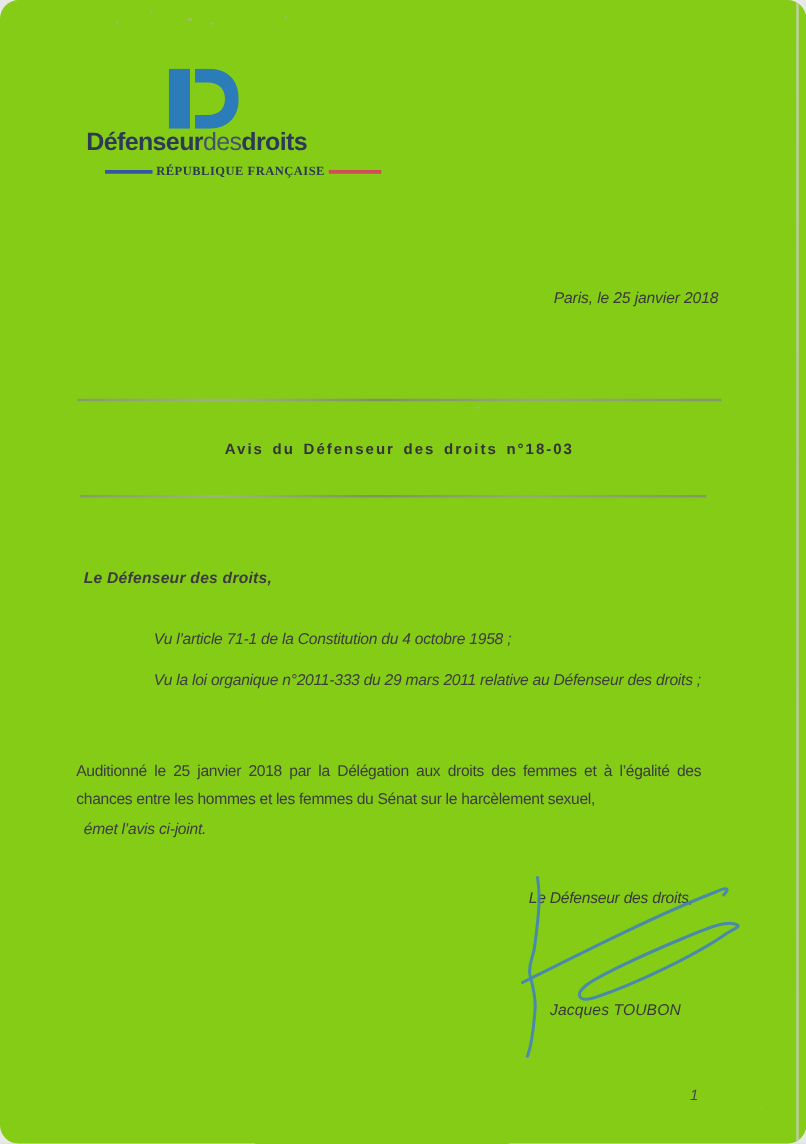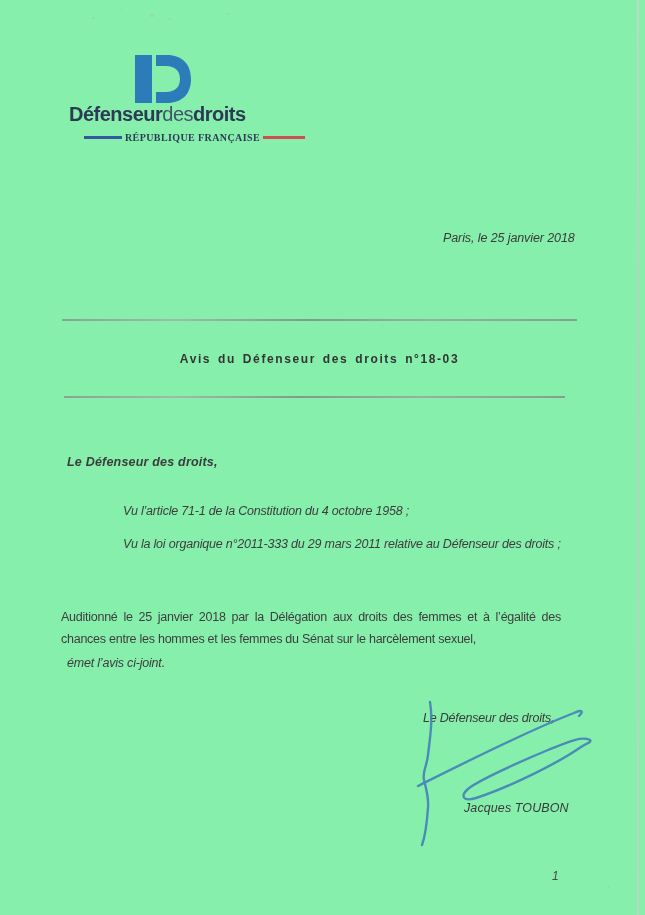--- a/index.html
+++ b/index.html
@@ -1,23 +1,24 @@
 <!DOCTYPE html>
 <html><head>
 <meta charset="utf-8">
 <style>
   html,body{margin:0;padding:0;background:#e8e8e8;}
   .page{
     position:relative;
     width:645px;height:915px;
     margin:0 auto;
-    background:#86efac;
+    background:#84cc16;
     font-family:"Liberation Sans", sans-serif;
     color:#3d3d3d;
     overflow:hidden;
+    border-radius:15px;
   }
   .txt{position:absolute;white-space:nowrap;font-style:italic;}
   
   .logo-d{position:absolute;left:135px;top:55px;}
   .wordmark{
     position:absolute;left:69px;top:103px;width:200px;
     font-size:20px;font-weight:bold;letter-spacing:-0.5px;
     color:#2d3a55;
   }
   .wordmark .light{font-weight:normal;color:#45526b;}
@@ -51,21 +52,21 @@
   .recital-2{top:537px;}
   .body-par{
     position:absolute;left:61px;top:606px;width:500px;
     font-size:12.5px;line-height:22px;letter-spacing:-0.25px;
     text-align:justify;color:#3d3d3d;
   }
   .closing-par{left:67px;top:656px;font-size:12.5px;letter-spacing:-0.2px;color:#3d3d3d;}
   
   .sig-intro{left:423px;top:711px;font-size:12.5px;letter-spacing:-0.2px;color:#3a3a3a;}
   .sig-svg{position:absolute;left:402px;top:698px;}
-  .sig-name{left:440px;top:801px;font-size:12.5px;letter-spacing:0.1px;color:#3a3a3a;margin-left:24px;}
+  .sig-name{left:440px;top:801px;font-size:12.5px;letter-spacing:0.1px;color:#3a3a3a;}
   .page-number{left:552px;top:869px;font-size:12px;color:#4a4a4a;}
   
   .edge-line{position:absolute;left:637px;top:0;width:2px;height:915px;
     background:linear-gradient(#d2d2d2,#c6c6c6 40%,#cecece);opacity:.75;}
   .speck{position:absolute;border-radius:50%;background:#b5b5b5;}
 </style>
 </head>
 <body>
 
 <div class="page">

